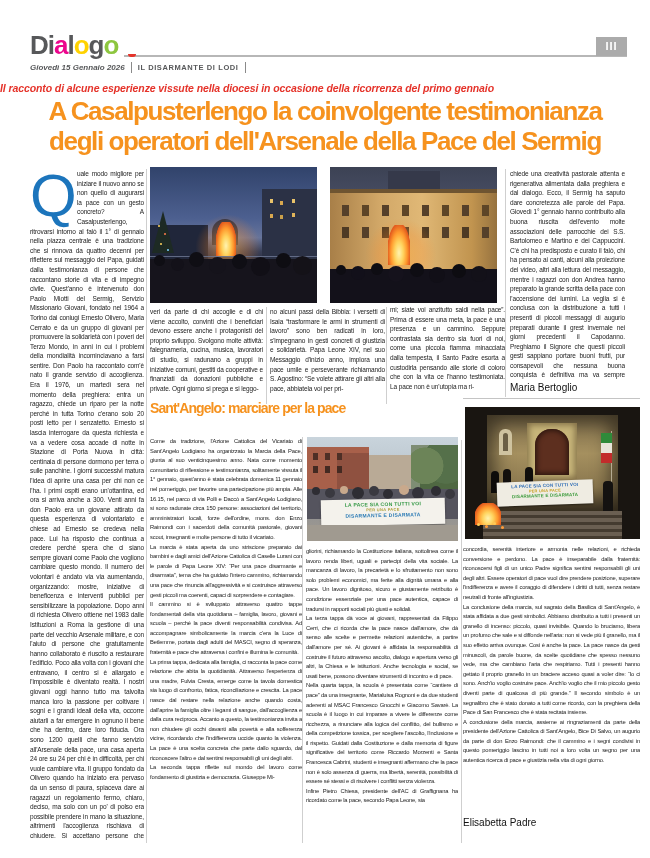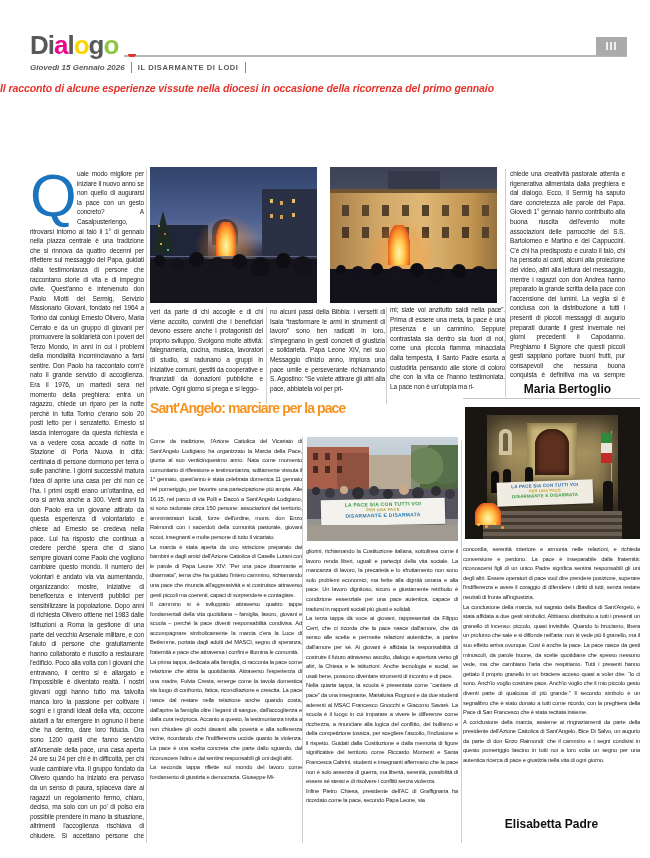--- a/index.html
+++ b/index.html
@@ -31,21 +31,21 @@
   .headline{left:0;top:96px;width:650px;text-align:center;color:#f6921e;
             font-size:26px;line-height:30px;font-weight:bold;letter-spacing:-1.4px;white-space:pre-line;}
 
   
   .col{font-size:6.5px;line-height:9.6px;letter-spacing:-.12px;text-align:justify;
        overflow:hidden;white-space:pre-line;color:#222;}
   .col2x{font-size:5.8px;line-height:9.6px;letter-spacing:-.18px;text-align:justify;
          overflow:hidden;white-space:pre-line;color:#222;}
   .dropcap{float:left;color:#1c75bc;font-size:60px;line-height:50px;height:52px;width:44px;
            font-weight:400;margin:2px 3px 0 0;text-align:center;}
-  .sig{font-size:12px;font-weight:bold;text-align:center;color:#111;}
+  .sig{font-size:10px;font-weight:normal;text-align:left;color:#111;}
   .vrule{width:1px;background:#cfcfcf;}
   .hrule{height:1px;background:#c4c4c4;}
 
   .a1c1{left:30px;top:169px;width:114px;height:674px;}
   .a1c2{left:150px;top:307px;width:113px;height:97px;}
   .a1c3{left:270px;top:307px;width:115px;height:97px;}
   .a1c4{left:390px;top:305px;width:115px;height:99px;}
   .a1c5{left:510px;top:169px;width:115px;height:212px;}
   .sig1{left:510px;top:382px;width:115px;}
 
@@ -148,20 +148,22 @@
   <div class="abs logo-tick"></div>
   <div class="abs pagenum">III</div>
   <div class="abs dateline">
     <span class="date">Giovedì 15 Gennaio 2026</span>
     <span class="vbar"></span>
     <span class="masthead">IL DISARMANTE DI LODI</span>
     <span class="vbar"></span>
   </div>
 
   <div class="abs kicker">Il racconto di alcune esperienze vissute nella diocesi in occasione della ricorrenza del primo gennaio</div>
+  <div class="abs headline">A Casalpusterlengo la coinvolgente testimonianza
+degli operatori dell'Arsenale della Pace del Sermig</div>
 
   <div class="abs photo ph1">
     <div class="abs p1-bldgL"></div>
     <div class="abs p1-dome"></div>
     <div class="abs p1-bldgR"></div>
     <div class="abs p1-win"></div>
     <div class="abs p1-tree"></div>
     <div class="abs p1-lites"></div>
     <div class="abs glow p1-glow"></div>
     <div class="abs flame p1-flame"></div>

